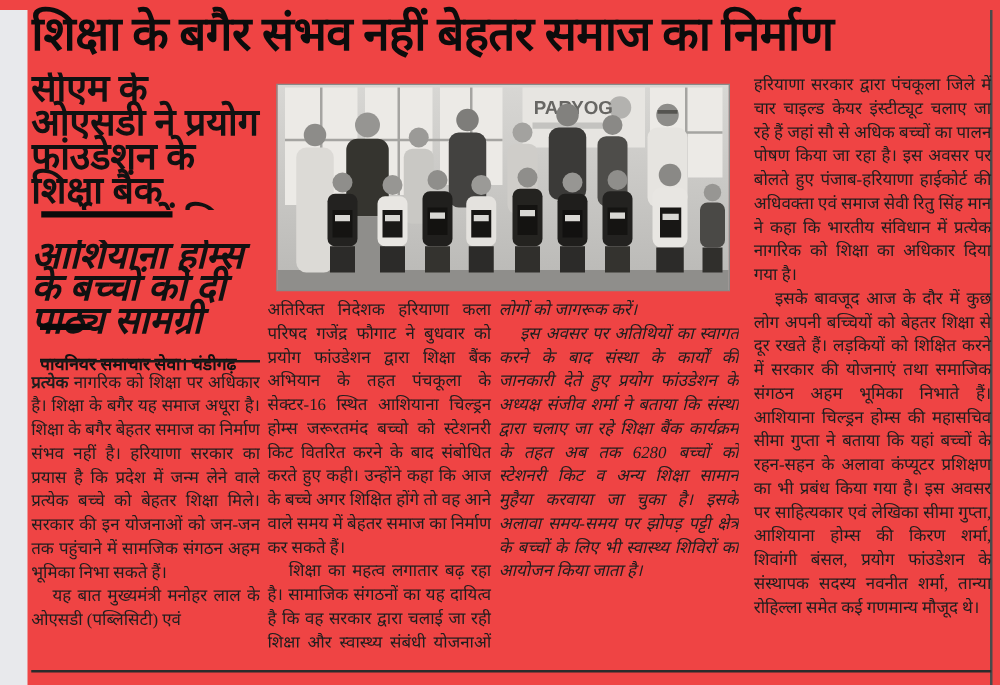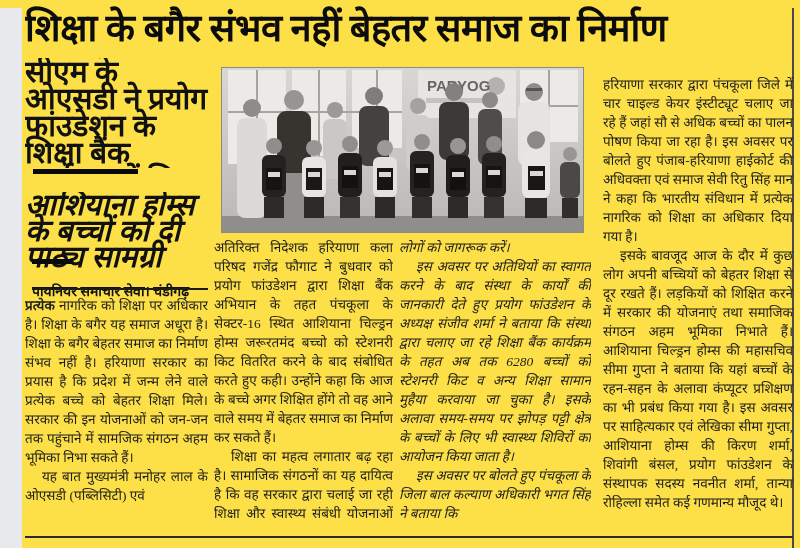--- a/index.html
+++ b/index.html
@@ -1,18 +1,18 @@
 <!DOCTYPE html>
 <html lang="hi"><head>
 <meta charset="utf-8">
 <style>
   html,body { margin:0; padding:0; background:#ffffff; }
   .page {
     position:relative; width:800px; height:548px; overflow:hidden;
-    background:#fde047;
+    background:#ef4444;
     font-family:"Liberation Serif","DejaVu Serif",serif;
     color:#1e1e1e;
   }
   .edge-strip { position:absolute; left:0; top:8px; width:22px; height:540px; background:#e8e9ec; }
   .vrule { position:absolute; left:792px; top:8px; width:2px; height:540px; background:#4a4a4a; }
   .bottom-rule { position:absolute; left:25px; top:536px; width:768px; height:2px; background:#2b2b2b; }
 
   .headline {
     position:absolute; left:25px; top:2px; width:760px; height:56px; margin:0;
     font-size:38px; line-height:52px; font-weight:bold; color:#0c0c0c;
@@ -34,21 +34,21 @@
 
   .colbody {
     position:absolute; overflow:hidden;
     font-size:13.5px; line-height:19px; text-align:justify; color:#1e1e1e;
   }
   .colbody p { margin:0; }
   .colbody p + p { text-indent:17px; }
   .col1 { left:25px;  top:296px; width:183px; height:220px;font-family:Liberation Serif, serif; }
   .col2 { left:214px; top:238px; width:179px; height:280px; }
   .col3 { left:399px; top:238px; width:192px; height:280px;font-style:italic; }
-  .col4 { left:603px; top:58px;  width:190px; height:458px;margin-top:17px; }
+  .col4 { left:603px; top:58px;  width:190px; height:458px; }
   .lede { font-weight:bold; }
 
   .photo {
     position:absolute; left:222px; top:68px; width:361px; height:164px; margin:0;
     outline:1px solid #8a8a88; background:#c7c6c3;
   }
   .photo svg { display:block; }
 </style>
 </head>
 <body>
@@ -209,21 +209,20 @@
     </svg>
   </figure>
 
   <div class="colbody col2">
       <p class="body-para">अतिरिक्त निदेशक हरियाणा कला परिषद गजेंद्र फौगाट ने बुधवार को प्रयोग फांउडेशन द्वारा शिक्षा बैंक अभियान के तहत पंचकूला के सेक्टर-16 स्थित आशियाना चिल्ड्रन होम्स जरूरतमंद बच्चो को स्टेशनरी किट वितरित करने के बाद संबोधित करते हुए कही। उन्होंने कहा कि आज के बच्चे अगर शिक्षित होंगे तो वह आने वाले समय में बेहतर समाज का निर्माण कर सकते हैं।</p>
       <p class="body-para">शिक्षा का महत्व लगातार बढ़ रहा है। सामाजिक संगठनों का यह दायित्व है कि वह सरकार द्वारा चलाई जा रही शिक्षा और स्वास्थ्य संबंधी योजनाओं के प्रति ज्यादा से ज्यादा</p>
     </div>
   <div class="colbody col3">
       <p class="body-para">लोगों को जागरूक करें।</p>
       <p class="body-para">इस अवसर पर अतिथियों का स्वागत करने के बाद संस्था के कार्यों की जानकारी देते हुए प्रयोग फांउडेशन के अध्यक्ष संजीव शर्मा ने बताया कि संस्था द्वारा चलाए जा रहे शिक्षा बैंक कार्यक्रम के तहत अब तक 6280 बच्चों को स्टेशनरी किट व अन्य शिक्षा सामान मुहैया करवाया जा चुका है। इसके अलावा समय-समय पर झोपड़ पट्टी क्षेत्र के बच्चों के लिए भी स्वास्थ्य शिविरों का आयोजन किया जाता है।</p>
-      <p class="body-para">इस अवसर पर बोलते हुए पंचकूला के जिला बाल कल्याण अधिकारी भगत सिंह ने बताया कि</p>
     </div>
   <div class="colbody col4">
       <p class="body-para">हरियाणा सरकार द्वारा पंचकूला जिले में चार चाइल्ड केयर इंस्टीट्यूट चलाए जा रहे हैं जहां सौ से अधिक बच्चों का पालन पोषण किया जा रहा है। इस अवसर पर बोलते हुए पंजाब-हरियाणा हाईकोर्ट की अधिवक्ता एवं समाज सेवी रितु सिंह मान ने कहा कि भारतीय संविधान में प्रत्येक नागरिक को शिक्षा का अधिकार दिया गया है।</p>
       <p class="body-para">इसके बावजूद आज के दौर में कुछ लोग अपनी बच्चियों को बेहतर शिक्षा से दूर रखते हैं। लड़कियों को शिक्षित करने में सरकार की योजनाएं तथा समाजिक संगठन अहम भूमिका निभाते हैं। आशियाना चिल्ड्रन होम्स की महासचिव सीमा गुप्ता ने बताया कि यहां बच्चों के रहन-सहन के अलावा कंप्यूटर प्रशिक्षण का भी प्रबंध किया गया है। इस अवसर पर साहित्यकार एवं लेखिका सीमा गुप्ता, आशियाना होम्स की किरण शर्मा, शिवांगी बंसल, प्रयोग फांउडेशन के संस्थापक सदस्य नवनीत शर्मा, तान्या रोहिल्ला समेत कई गणमान्य मौजूद थे।</p>
     </div>
 
   <div class="bottom-rule"></div>
 </div>
 
 </body></html>

